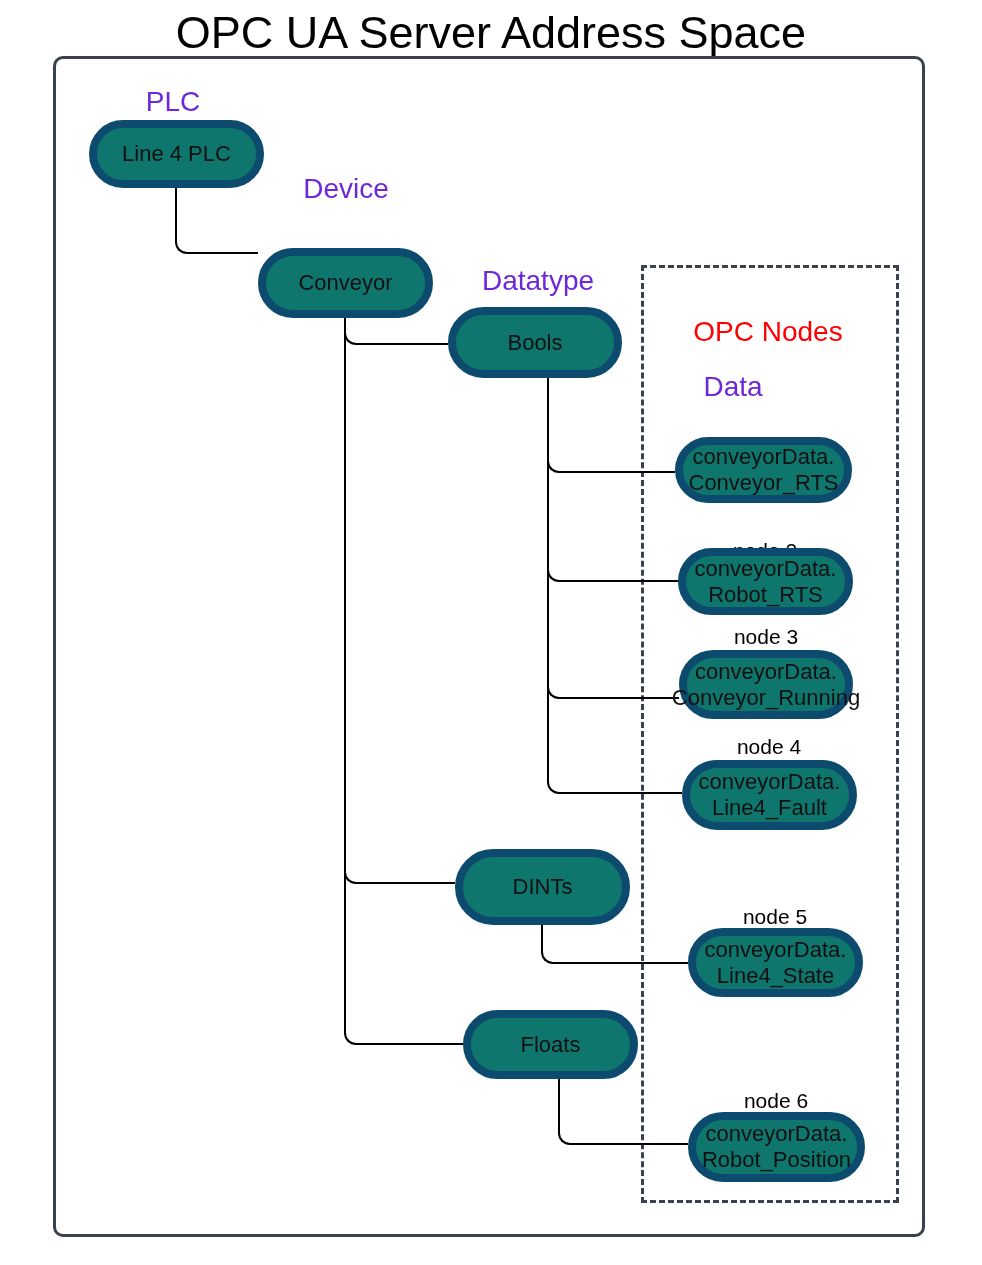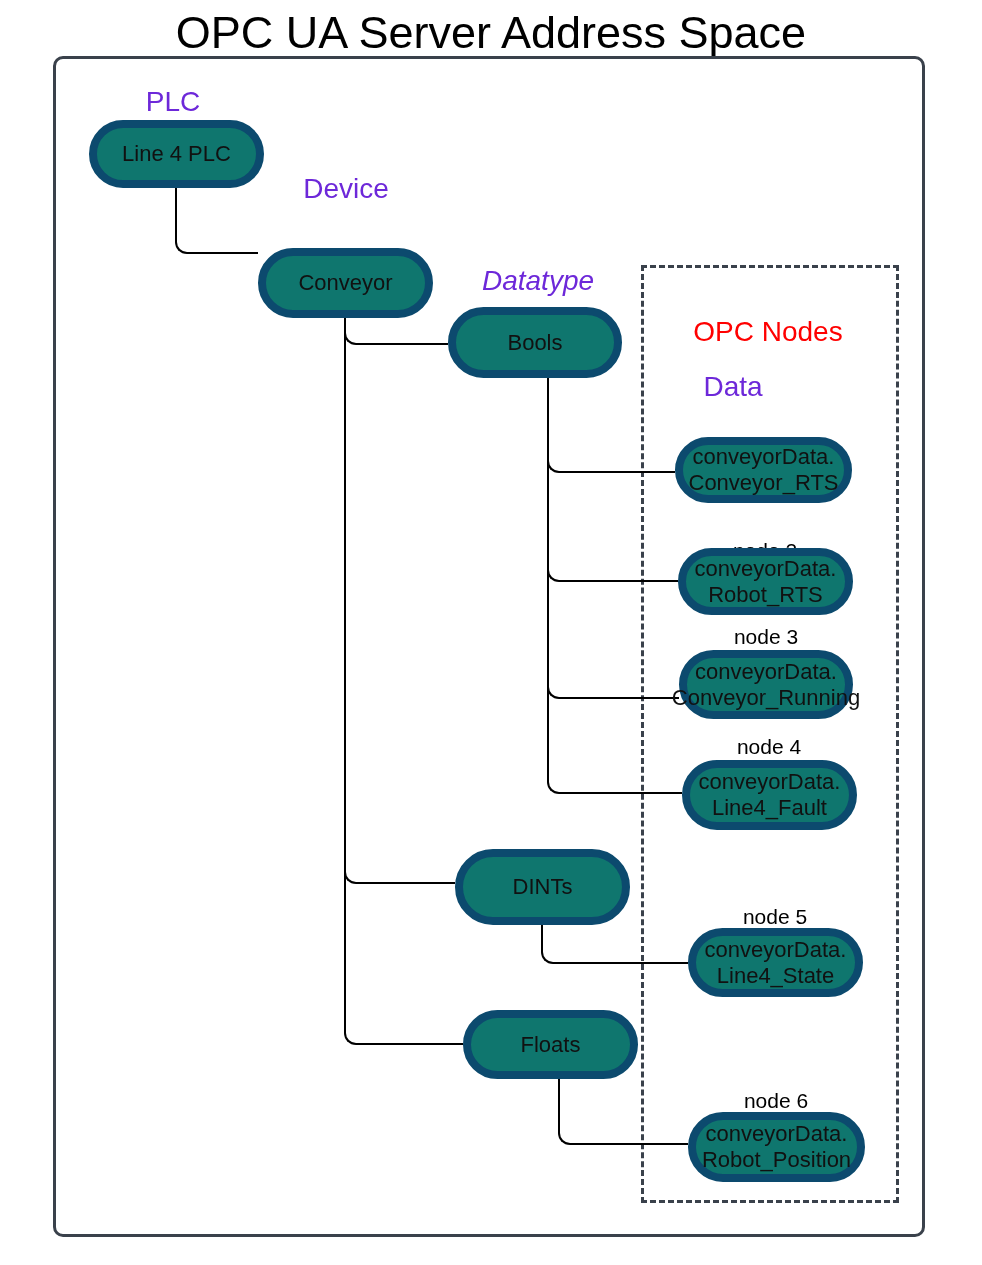--- a/index.html
+++ b/index.html
@@ -39,21 +39,21 @@
   
   .cat-label {
     position: absolute;
     transform: translateX(-50%);
     font-size: 28px;
     color: #6d28d9;
     white-space: nowrap;
   }
   .lbl-plc      { left: 173px; top: 86px;  }
   .lbl-device   { left: 346px; top: 173px; }
-  .lbl-datatype { left: 538px; top: 265px; font-style: italic; }
+  .lbl-datatype { left: 538px; top: 265px; }
   .lbl-opcnodes { left: 768px; top: 316px; color: var(--accent, #ff0000); }
   .lbl-data     { left: 733px; top: 371px; }
 
   
   .node-label {
     position: absolute;
     transform: translateX(-50%);
     font-size: 21px;
     color: #000000;
     white-space: nowrap;

